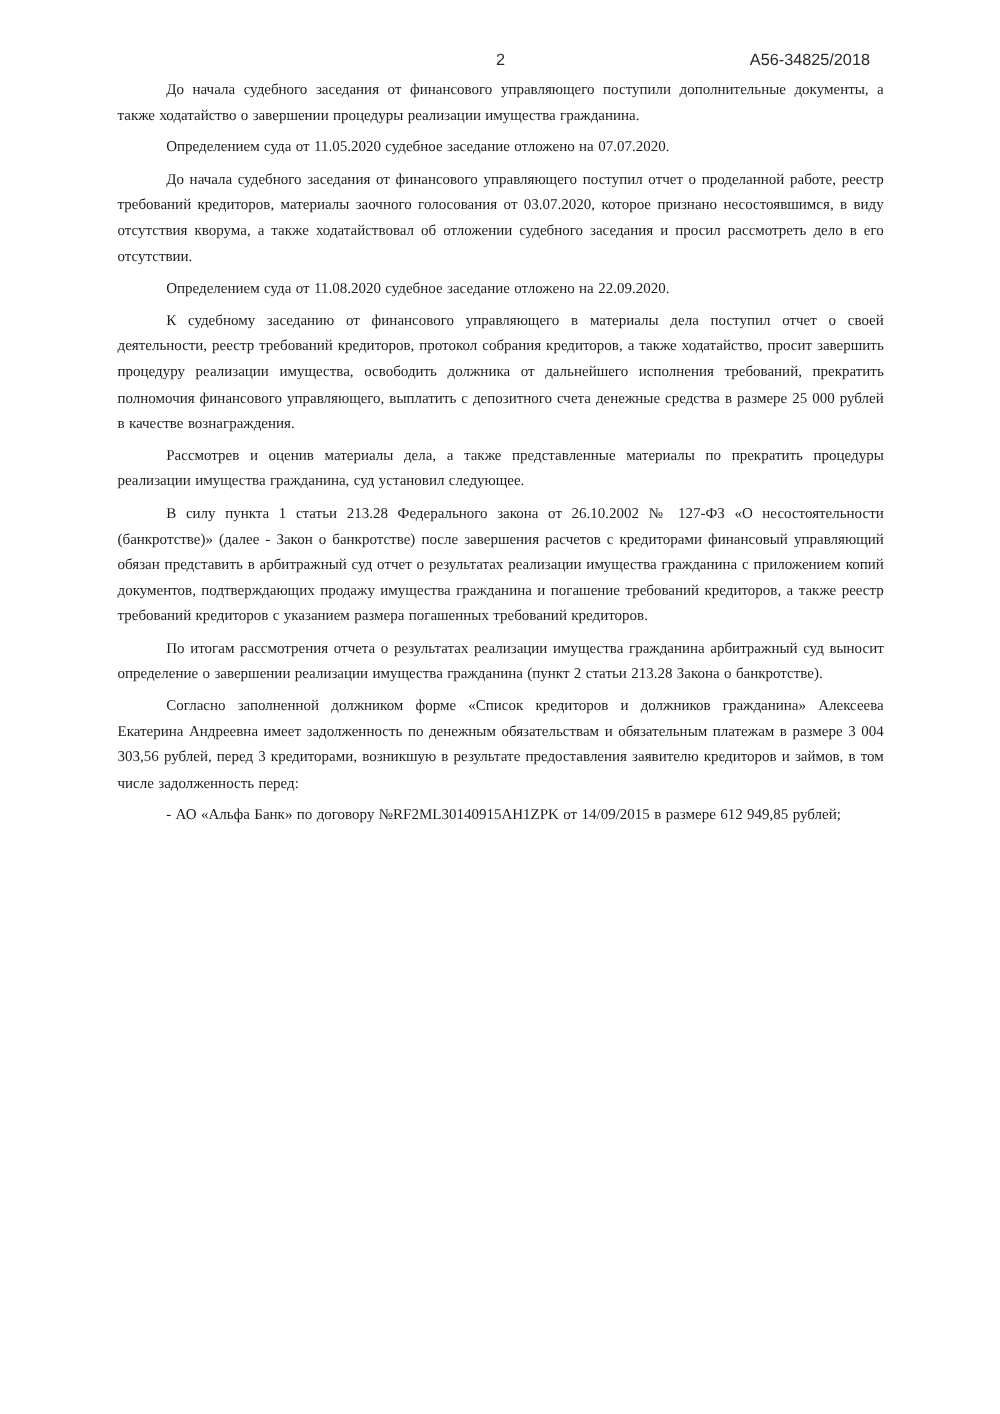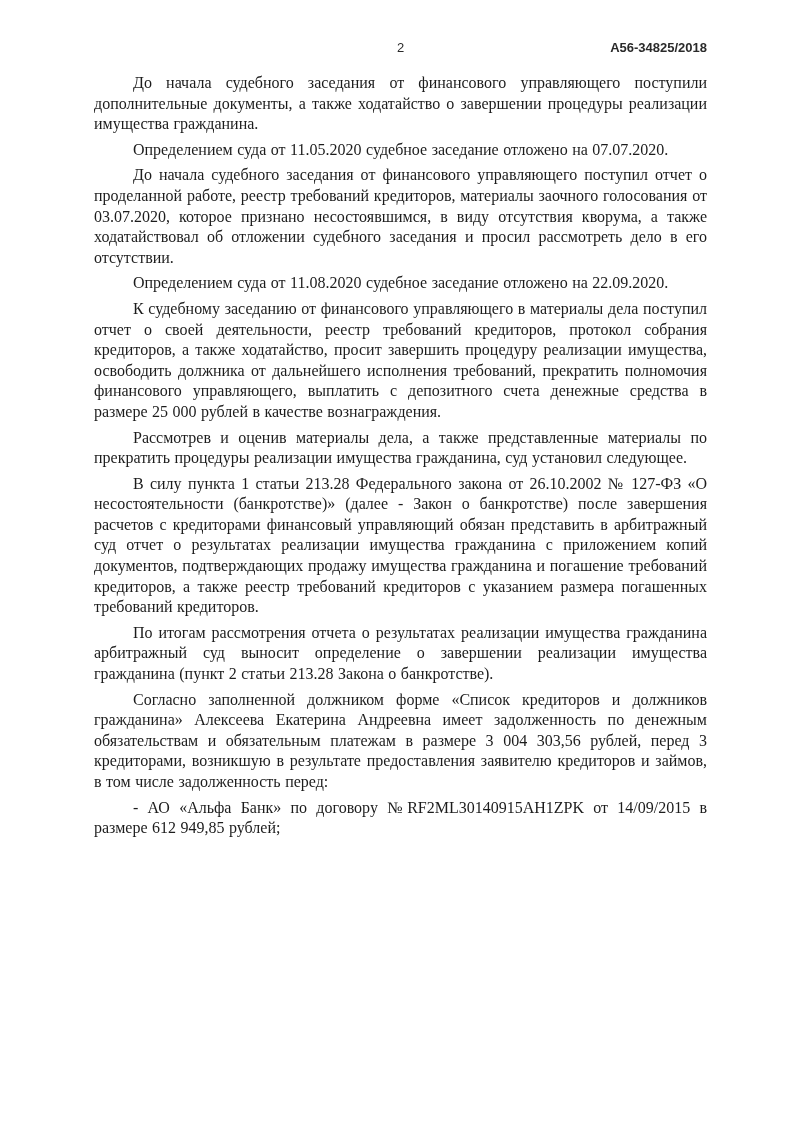--- a/index.html
+++ b/index.html
@@ -28,30 +28,29 @@
   }
   .page-number {
     position: absolute;
     left: 0;
     right: 0;
     top: 0;
     text-align: center;
   }
   .case-number {
     position: absolute;
-    right: 0;
+    right: 11px;
     top: 0;
-    font-weight: bold;
   }
   .content {
     position: absolute;
-    top: 73px;
+    top: 61px;
     left: 94px;
     width: 613px;
-    font-size: 16px;
+    font-size: 12px;
     line-height: 20.6px;
   }
   .content p {
     margin: 0 0 5px 0;
     text-align: justify;
     text-indent: 39px;
     word-spacing: 0.5px;
   }
 </style>
 </head>

